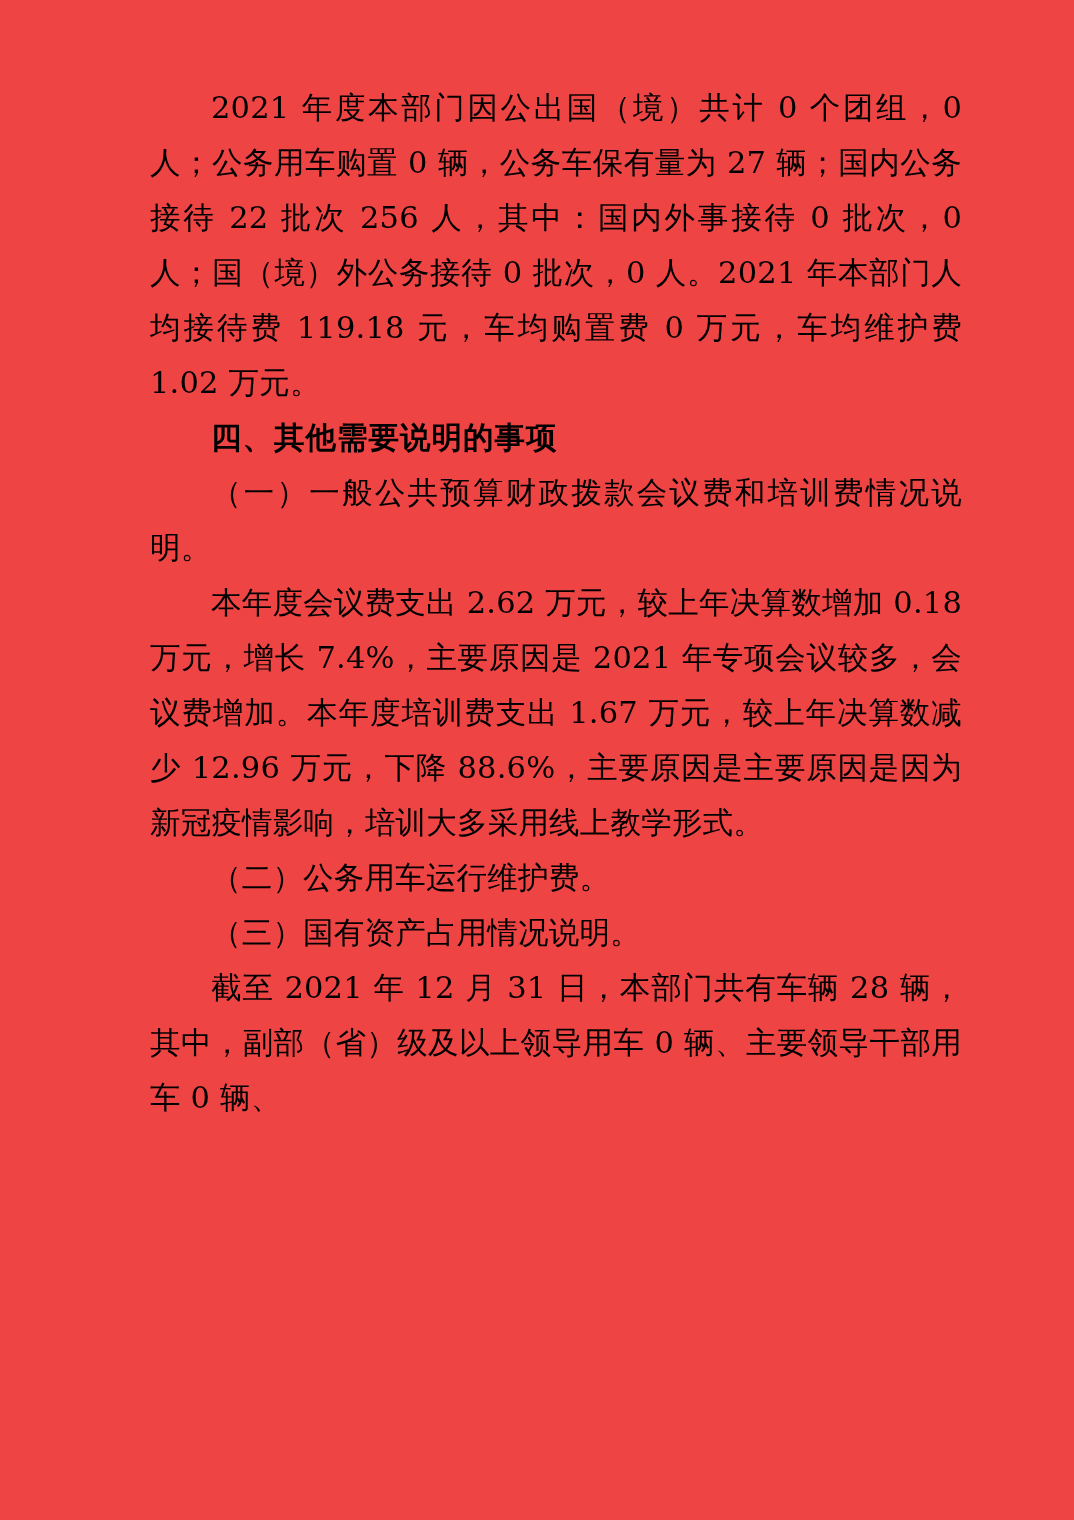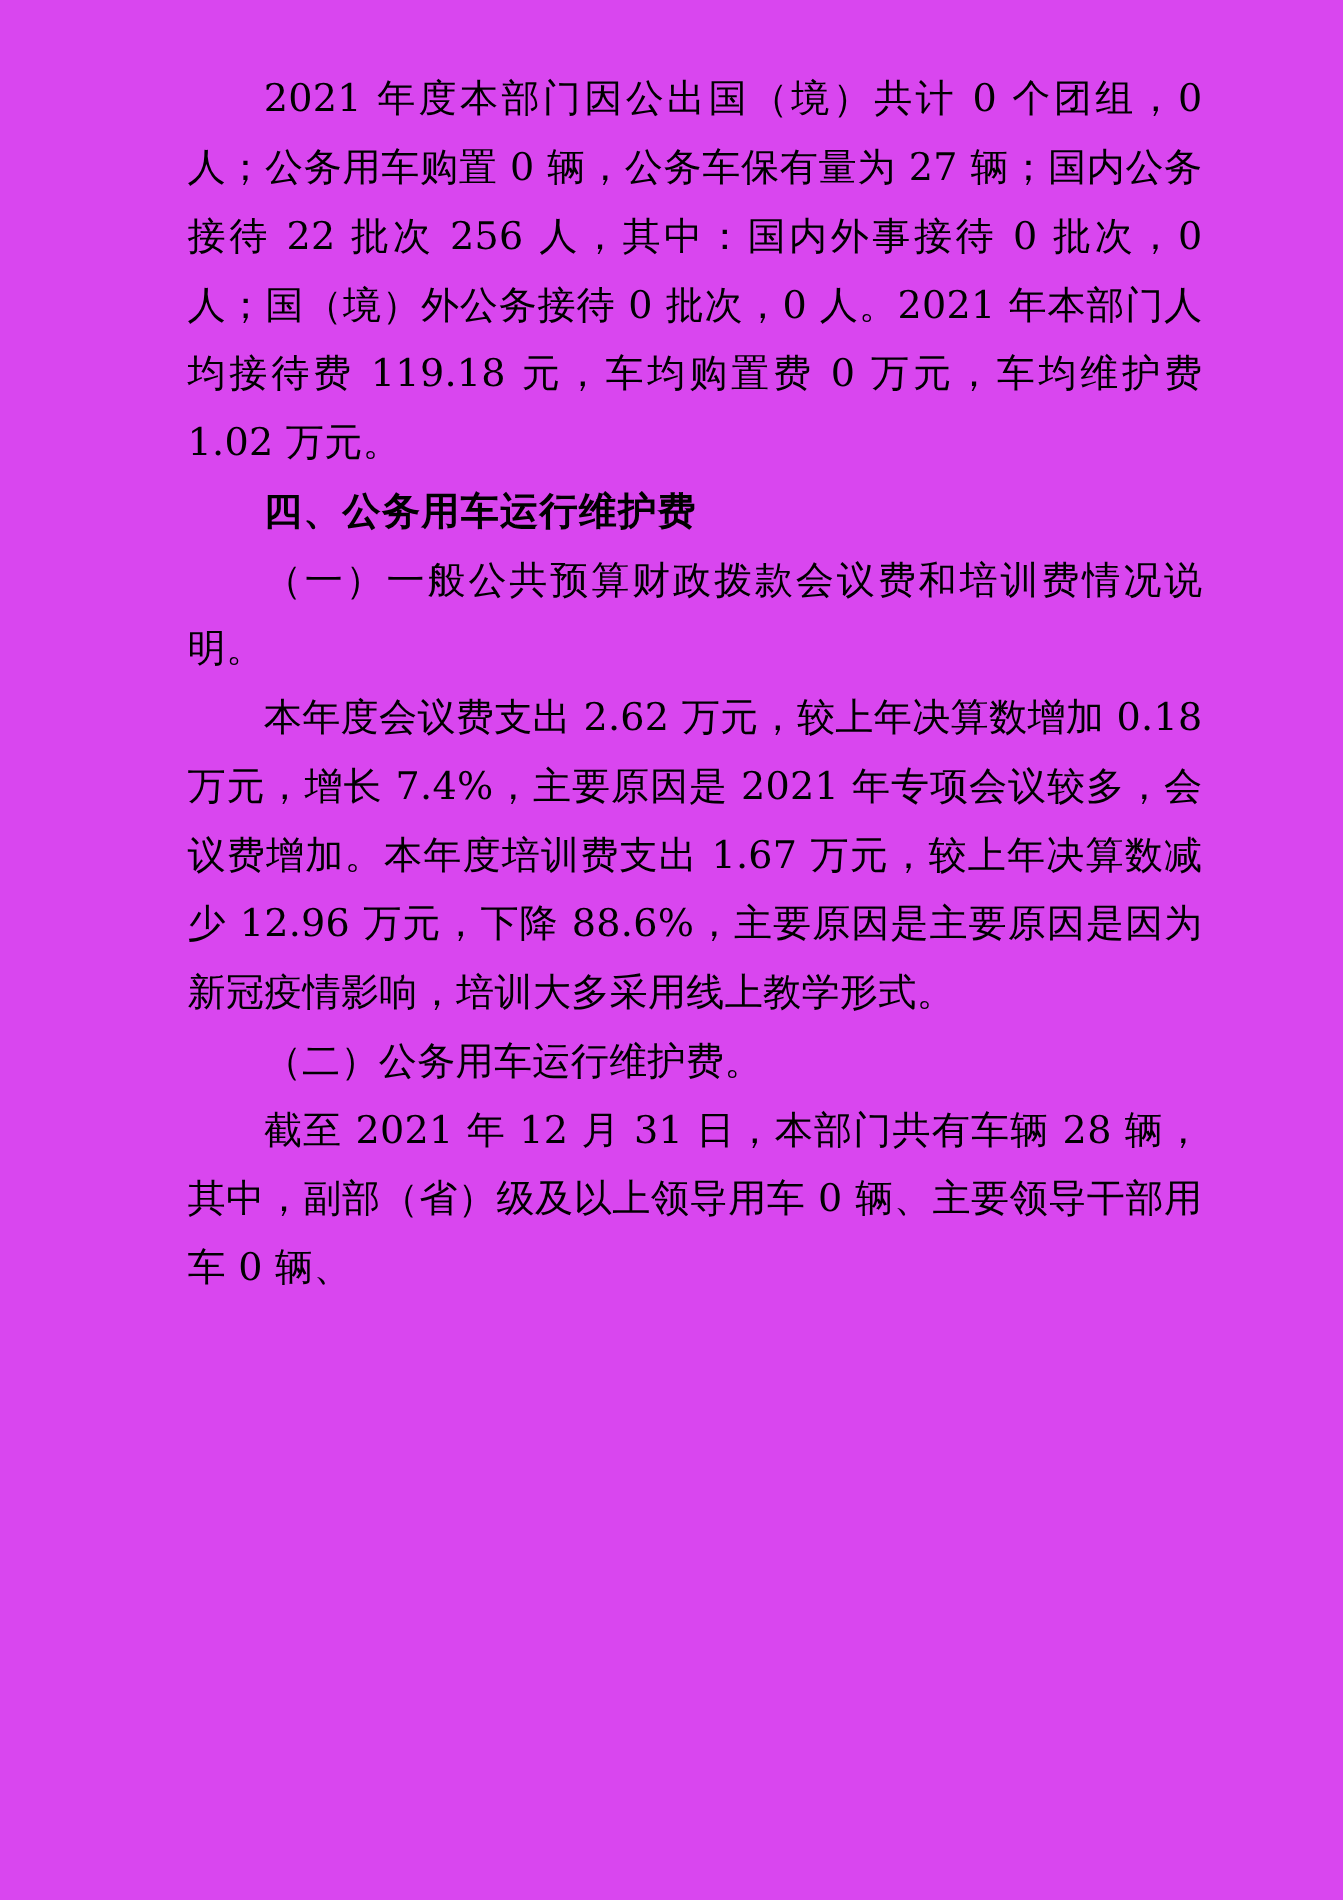--- a/index.html
+++ b/index.html
@@ -12,22 +12,22 @@
     height: 1520px;
     font-family: "DejaVu Serif", "Liberation Serif", serif;
     color: #000000;
     overflow: hidden;
   }
   .page {
     position: relative;
     width: 1074px;
     height: 1520px;
     box-sizing: border-box;
-    padding: 52px 112px 60px 150px;
-    background: #d946ef;
+    padding: 80px 112px 60px 150px;
+    background: #ef4444;
   }
   .doc-body {
     font-size: 30.5px;
     line-height: 55px;
     text-align: justify;
     text-justify: inter-ideograph;
     letter-spacing: 0.2px;
   }
   p {
     margin: 0;
@@ -46,26 +46,27 @@
   }
 </style>
 </head>
 <body>
 
 <div class="page">
   <div class="doc-body">
 
     <p class="para">2021 年度本部门因公出国（境）共计 0 个团组，0 人；公务用车购置 0 辆，公务车保有量为 27 辆；国内公务接待 22 批次 256 人，其中：国内外事接待 0 批次，0 人；国（境）外公务接待 0 批次，0 人。2021 年本部门人均接待费 119.18 元，车均购置费 0 万元，车均维护费 1.02 万元。</p>
 
-    <p class="heading">四、公务用车运行维护费</p>
+    <p class="heading">四、其他需要说明的事项</p>
 
     <p class="heading-sub">（一）一般公共预算财政拨款会议费和培训费情况说明。</p>
 
     <p class="para">本年度会议费支出 2.62 万元，较上年决算数增加 0.18 万元，增长 7.4%，主要原因是 2021 年专项会议较多，会议费增加。本年度培训费支出 1.67 万元，较上年决算数减少 12.96 万元，下降 88.6%，主要原因是主要原因是因为新冠疫情影响，培训大多采用线上教学形式。</p>
 
     <p class="heading-sub">（二）公务用车运行维护费。</p>
 
 
+    <p class="heading-sub">（三）国有资产占用情况说明。</p>
 
     <p class="para">截至 2021 年 12 月 31 日，本部门共有车辆 28 辆，其中，副部（省）级及以上领导用车 0 辆、主要领导干部用车 0 辆、</p>
 
   </div>
 </div>
 
 </body></html>

